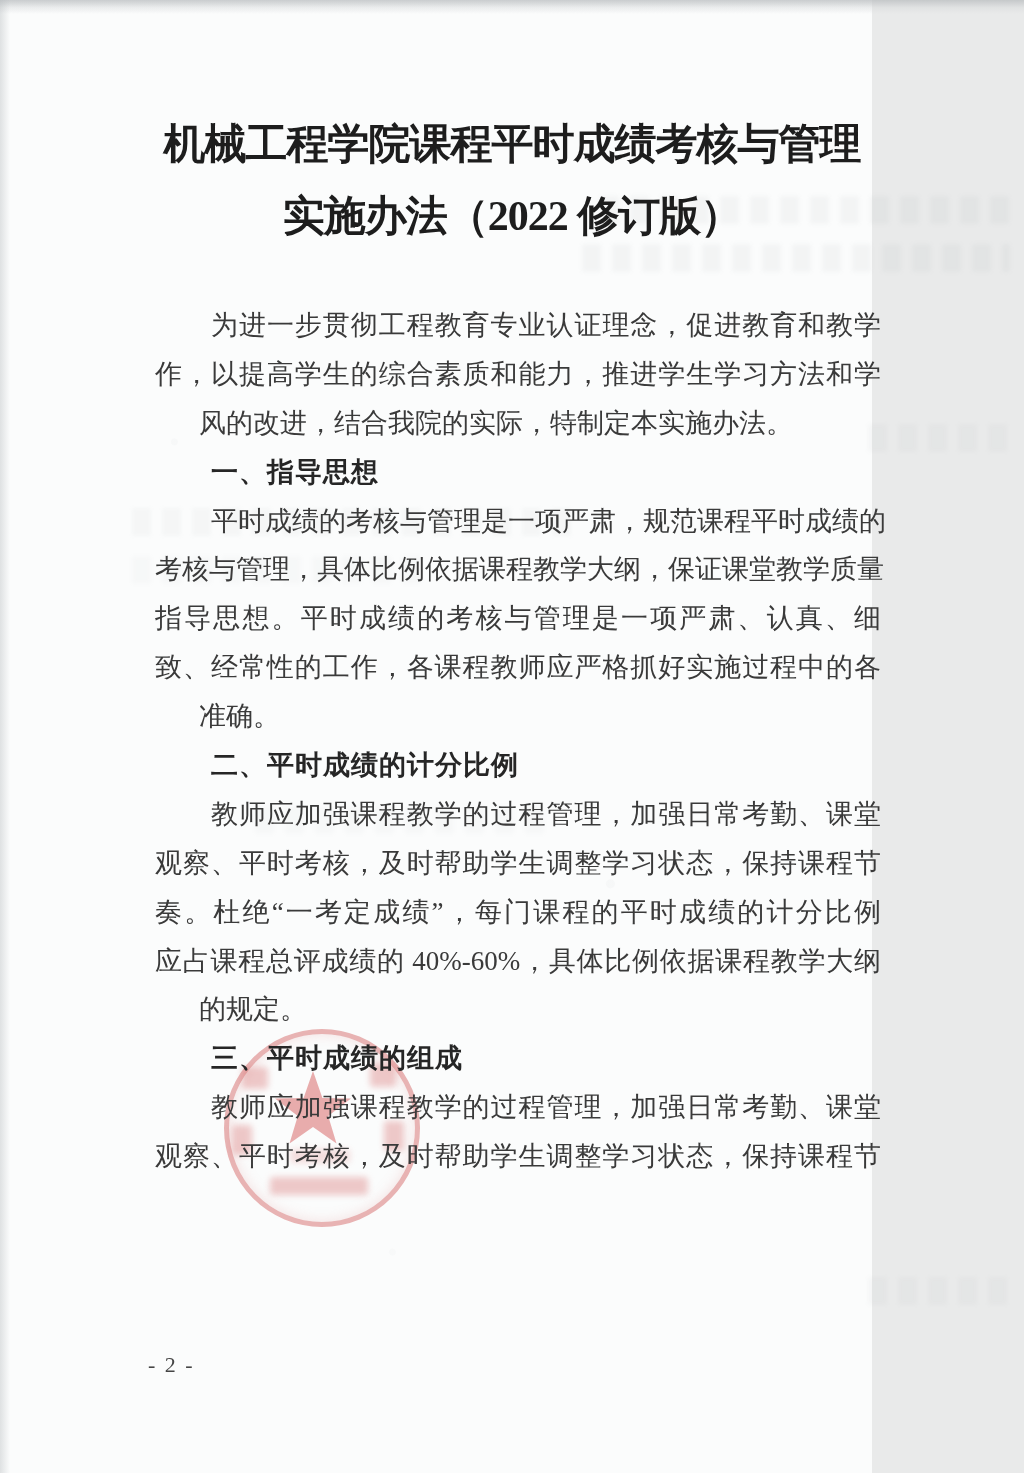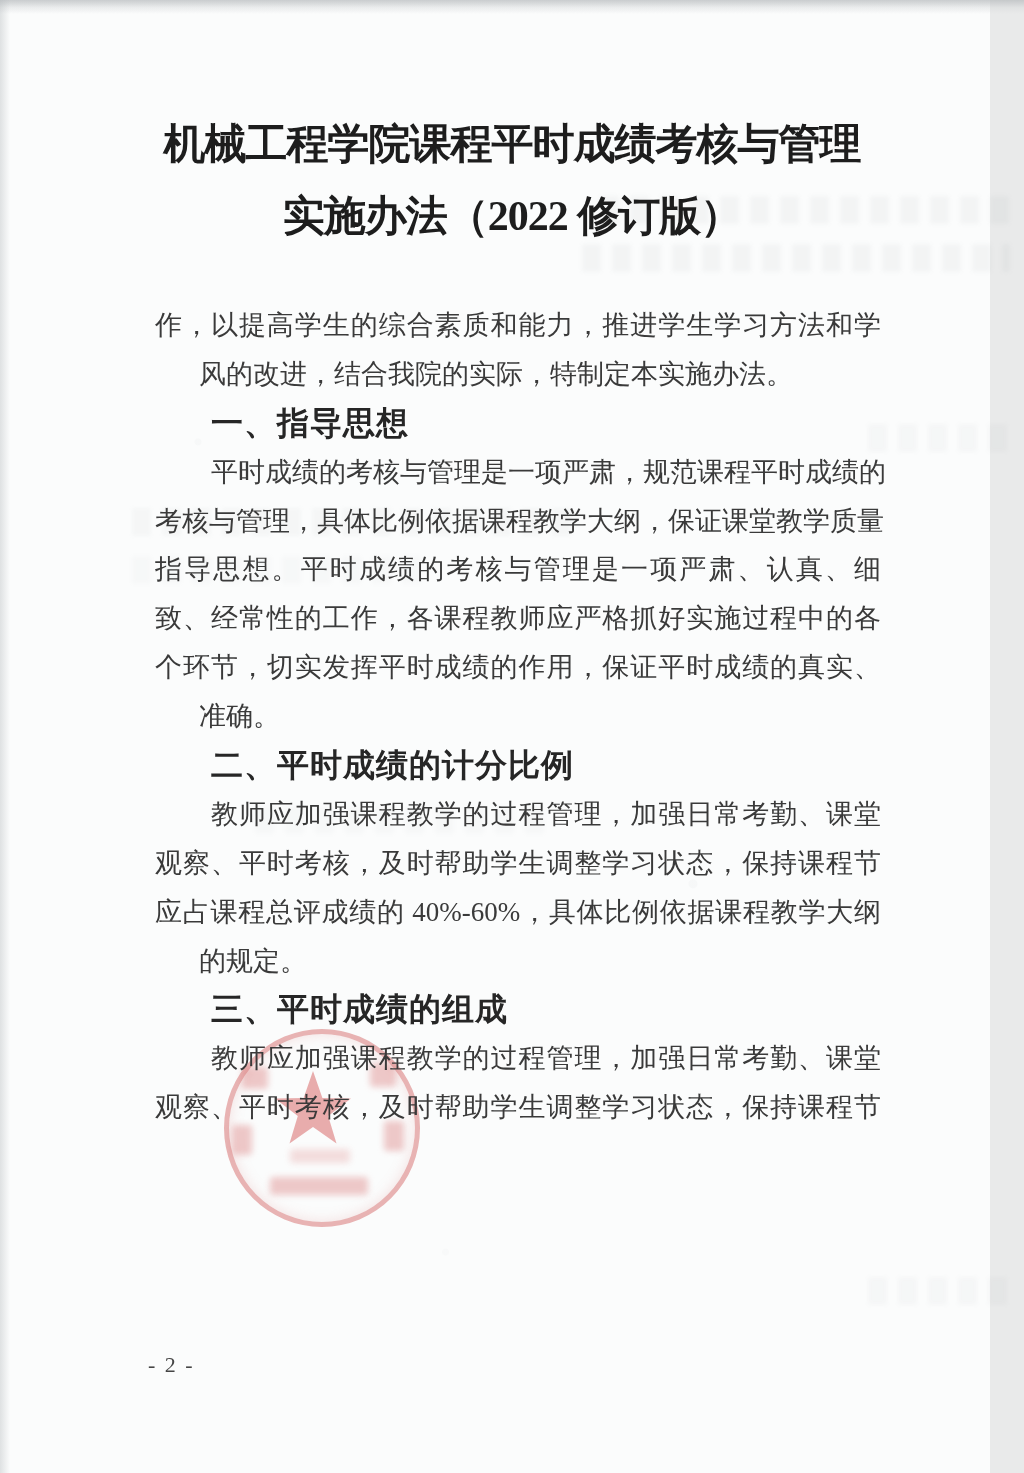--- a/index.html
+++ b/index.html
@@ -3,21 +3,21 @@
 <meta charset="utf-8">
 <style>
   html,body{margin:0;padding:0;}
   body{
     width:1024px;height:1473px;
     background:#e9eaea;
     font-family:"Liberation Serif","DejaVu Serif",serif;
     position:relative;overflow:hidden;
   }
   .page{
-    position:absolute;left:0;top:0;width:990px;height:1473px;
+    position:absolute;left:0;top:0;width:872px;height:1473px;
     background:
       radial-gradient(circle at 20% 30%, rgba(210,214,216,0.10) 0 3px, transparent 4px),
       radial-gradient(circle at 70% 60%, rgba(205,209,211,0.10) 0 4px, transparent 5px),
       radial-gradient(circle at 45% 85%, rgba(210,214,216,0.08) 0 3px, transparent 4px),
       linear-gradient(180deg,#f2f3f3 0,#fbfcfc 14px,#fbfcfc 100%);
   }
   .edge-top{
     position:absolute;left:0;top:0;width:1024px;height:14px;
     background:linear-gradient(180deg,rgba(168,173,176,0.55),rgba(200,204,206,0.25) 55%,transparent);
   }
@@ -37,21 +37,21 @@
   }
   .ln{
     height:48.9px;line-height:48.9px;font-size:27px;
     text-align:justify;text-align-last:justify;
     white-space:nowrap;
   }
   .ln.first{text-indent:56px;}
   .ln.end{text-align-last:left;white-space:normal;margin-left:44px;}
   .ln.hd{
     font-family:"Liberation Sans","DejaVu Sans",sans-serif;
-    font-weight:bold;font-size:32px;color:#262626;
+    font-weight:bold;font-size:27px;color:#262626;
     text-align-last:left;text-indent:56px;letter-spacing:1px;
   }
   .page-number{
     position:absolute;left:148px;top:1352px;
     font-size:22px;color:#454545;letter-spacing:2px;
   }
   
   .stamp{position:absolute;left:224px;top:1029px;width:196px;height:198px;pointer-events:none;}
   .stamp .ring{
     position:absolute;left:0;top:0;width:186px;height:188px;
@@ -98,34 +98,35 @@
     </svg>
     <div class="blot" style="left:18px;top:38px;width:26px;height:22px;"></div>
     <div class="blot" style="left:146px;top:34px;width:26px;height:24px;"></div>
     <div class="blot" style="left:8px;top:96px;width:20px;height:30px;"></div>
     <div class="blot" style="left:160px;top:92px;width:20px;height:30px;"></div>
     <div class="blot" style="left:46px;top:148px;width:98px;height:18px;"></div>
     <div class="blot" style="left:66px;top:120px;width:60px;height:14px;opacity:0.6;"></div>
   </div>
 
   <div class="body-block">
+    <div class="ln first">为进一步贯彻工程教育专业认证理念，促进教育和教学</div>
     <div class="ln">作，以提高学生的综合素质和能力，推进学生学习方法和学</div>
     <div class="ln end">风的改进，结合我院的实际，特制定本实施办法。</div>
 
     <div class="ln hd">一、指导思想</div>
     <div class="ln first">平时成绩的考核与管理是一项严肃，规范课程平时成绩的</div>
     <div class="ln">考核与管理，具体比例依据课程教学大纲，保证课堂教学质量</div>
     <div class="ln">指导思想。平时成绩的考核与管理是一项严肃、认真、细</div>
     <div class="ln">致、经常性的工作，各课程教师应严格抓好实施过程中的各</div>
-    <div class="ln">个环节，切实发挥平时成绩的作用，保证平时成绩的真实、</div>
     <div class="ln end">准确。</div>
 
     <div class="ln hd">二、平时成绩的计分比例</div>
     <div class="ln first">教师应加强课程教学的过程管理，加强日常考勤、课堂</div>
     <div class="ln">观察、平时考核，及时帮助学生调整学习状态，保持课程节</div>
+    <div class="ln">奏。杜绝“一考定成绩”，每门课程的平时成绩的计分比例</div>
     <div class="ln">应占课程总评成绩的 40%-60%，具体比例依据课程教学大纲</div>
     <div class="ln end">的规定。</div>
 
     <div class="ln hd">三、平时成绩的组成</div>
     <div class="ln first">教师应加强课程教学的过程管理，加强日常考勤、课堂</div>
     <div class="ln">观察、平时考核，及时帮助学生调整学习状态，保持课程节</div>
   </div>
 
   <div class="page-number">- 2 -</div>
 

